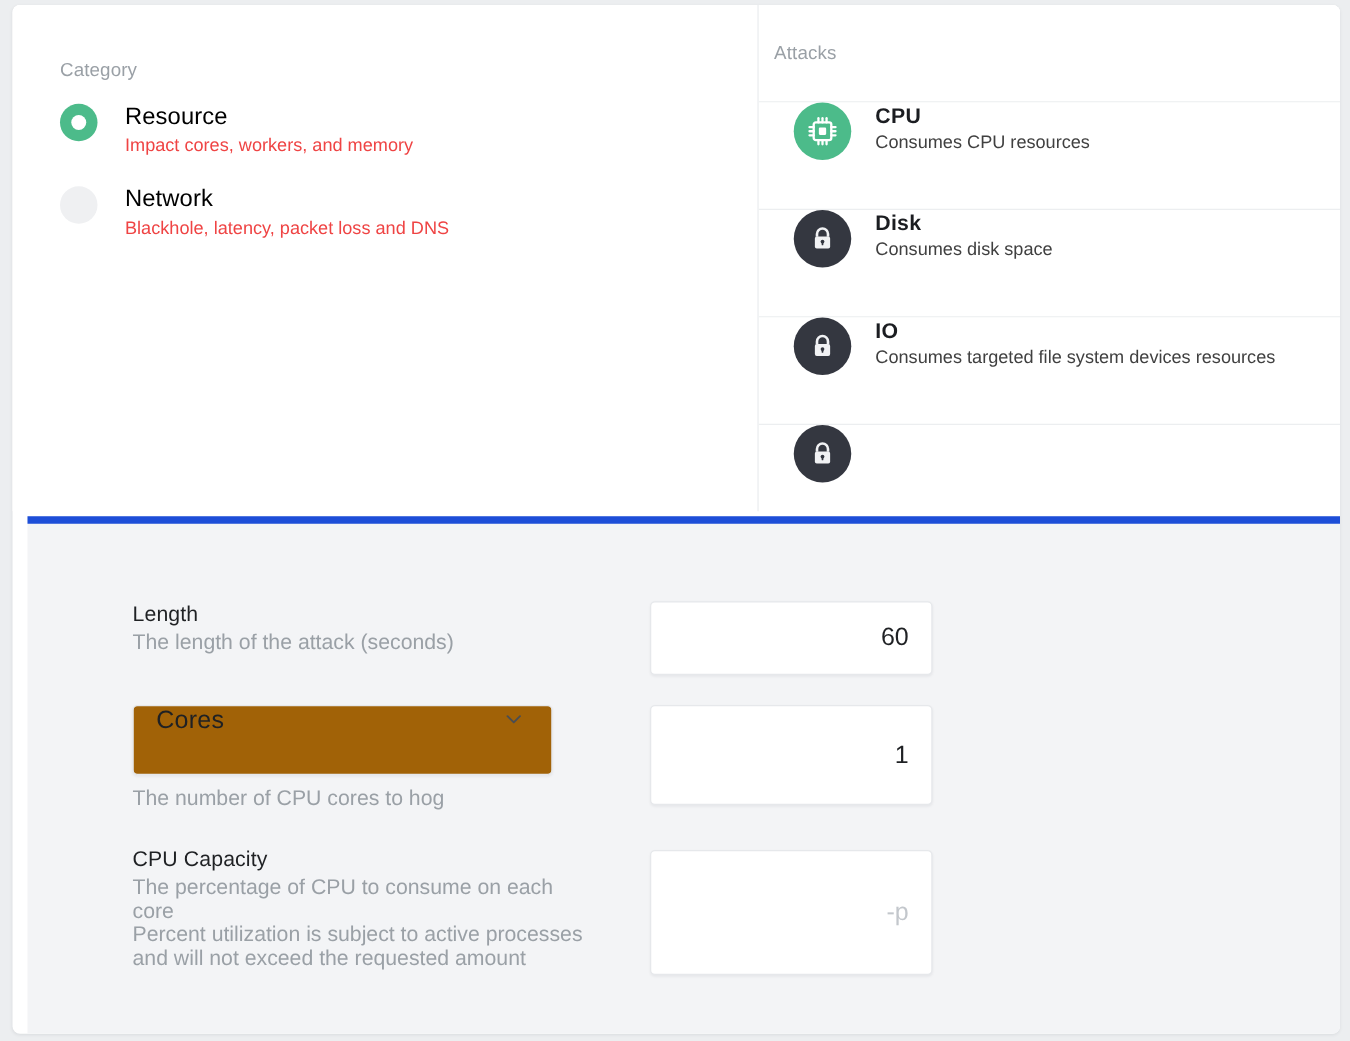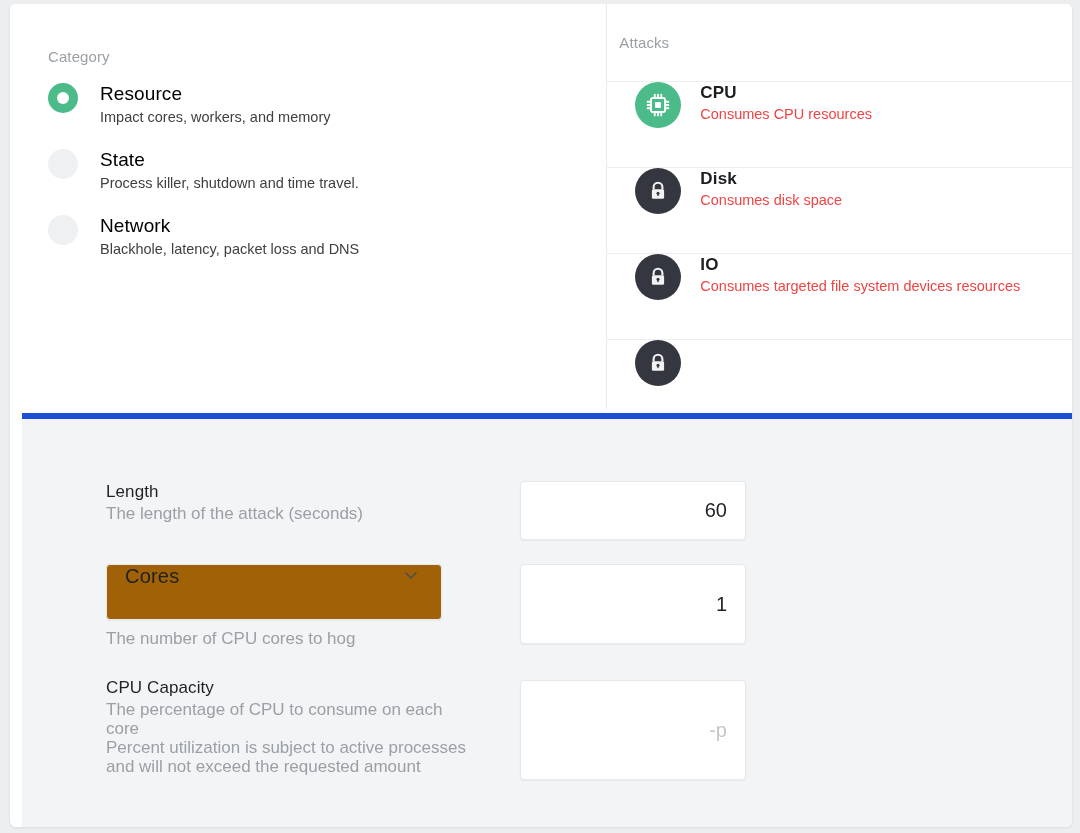--- a/index.html
+++ b/index.html
@@ -90,21 +90,21 @@
   .radio-text { padding-top: 0px; }
   .radio-title {
     font-size: 19px;
     color: #000000;
     line-height: 24px;
     margin-bottom: 2px;
     letter-spacing: .1px;
   }
   .radio-desc {
     font-size: 14.5px;
-    color: #404040;
+    color: #ef4444;
     line-height: 19px;
   }
   
   .attacks-pane {
     width: 512px;
     height: 405px;
     background: #ffffff;
     position: relative;
     overflow: hidden;
   }
@@ -139,21 +139,21 @@
   .attack-icon svg { display: block; }
   .attack-title {
     font-size: 17px;
     font-weight: bold;
     color: #1b1d21;
     line-height: 21px;
     letter-spacing: .2px;
   }
   .attack-desc {
     font-size: 14.5px;
-    color: #ef4444;
+    color: #404040;
     line-height: 19px;
     margin-top: 2px;
   }
   
   .form-region {
     position: absolute;
     left: 12px;
     top: 409px;
     width: 1062px;
     height: 414px;
@@ -234,27 +234,20 @@
         <div class="radio-list">
 
           <div class="radio-row">
             <span class="radio-dot selected"></span>
             <span class="radio-text">
               <span class="radio-title" style="display:block">Resource</span>
               <span class="radio-desc" style="display:block">Impact cores, workers, and memory</span>
             </span>
           </div>
 
-          <div class="radio-row">
-            <span class="radio-dot"></span>
-            <span class="radio-text">
-              <span class="radio-title" style="display:block">State</span>
-              <span class="radio-desc" style="display:block">Process killer, shutdown and time travel.</span>
-            </span>
-          </div>
 
           <div class="radio-row">
             <span class="radio-dot"></span>
             <span class="radio-text">
               <span class="radio-title" style="display:block">Network</span>
               <span class="radio-desc" style="display:block">Blackhole, latency, packet loss and DNS</span>
             </span>
           </div>
 
         </div>

